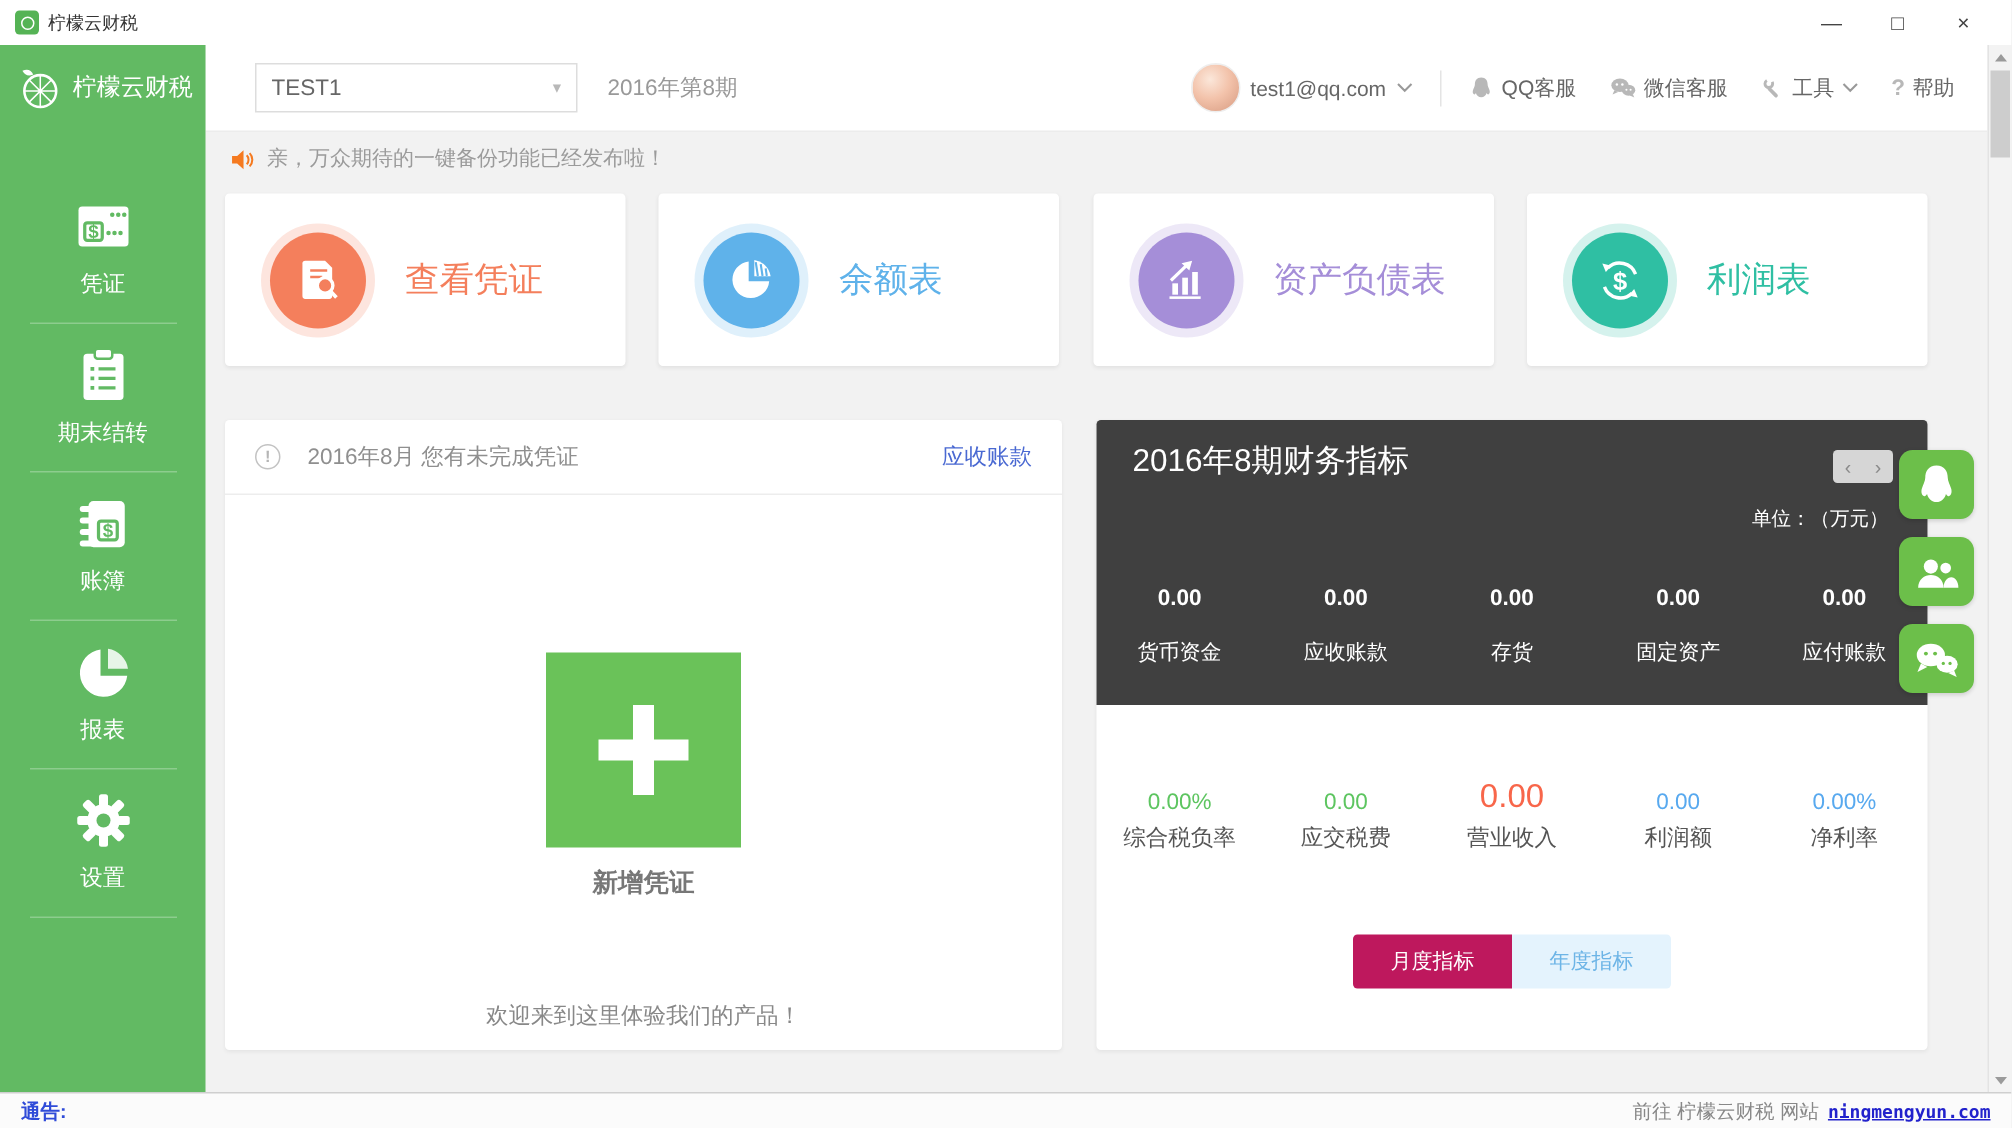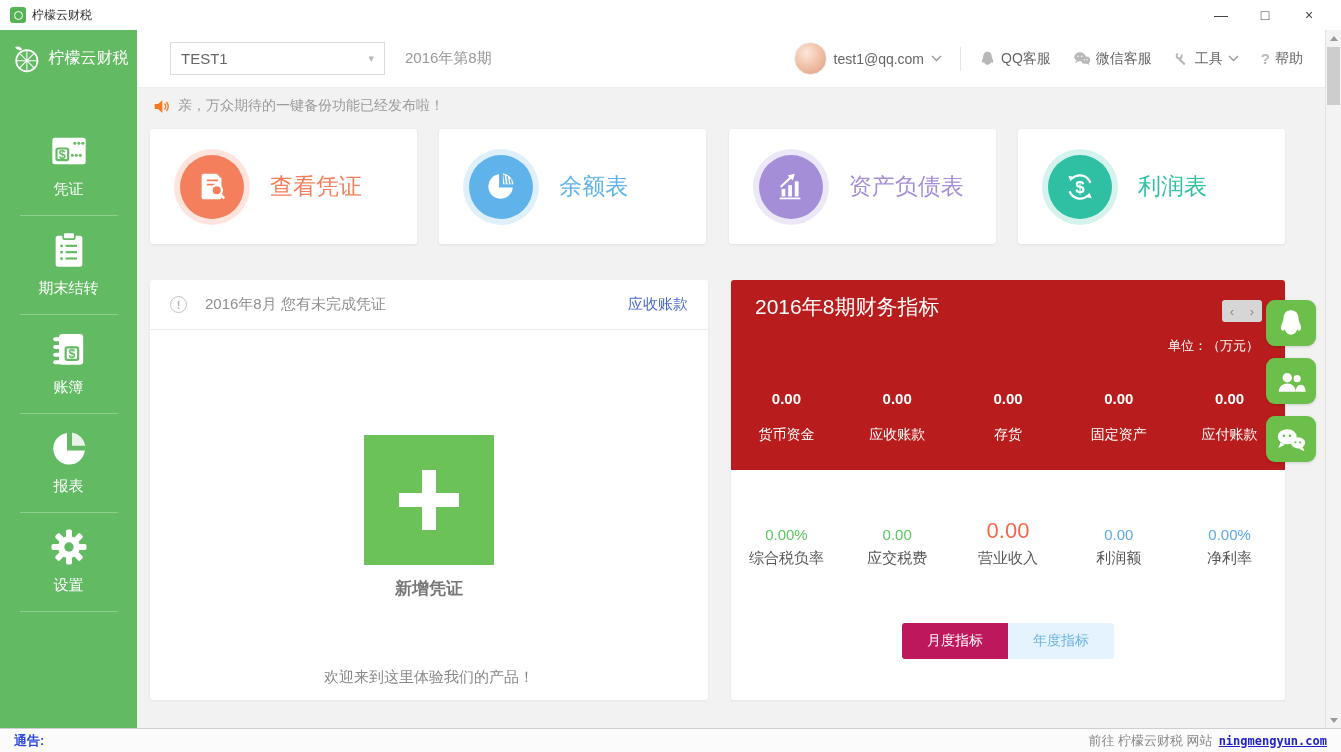--- a/index.html
+++ b/index.html
@@ -59,21 +59,21 @@
   .lp-head { height:50px; display:flex; align-items:center; padding:0 20px; border-bottom:1px solid #ededed; }
   .info-ico { width:17px; height:17px; border:1px solid #c3c3c3; border-radius:50%; color:#b5b5b5; font-size:11px; font-weight:bold; display:flex; align-items:center; justify-content:center; flex:none; }
   .lp-notice { margin-left:18px; font-size:15px; color:#8f8f8f; }
   .lp-link { margin-left:auto; font-size:15px; color:#4a69d2; cursor:pointer; }
   .lp-body { text-align:center; }
   .plus-btn { width:130px; height:130px; background:#6ac259; margin:105px auto 0; display:flex; align-items:center; justify-content:center; cursor:pointer; }
   .add-label { margin-top:12px; font-size:17px; color:#777;font-weight:bold; }
   .welcome { margin-top:68px; font-size:15px; color:#888; }
 
   .right-panel { left:594px; width:554px; }
-  .fp-blue { position:relative; height:190px; background:#b91c1c; border-radius:3px 3px 0 0; }
+  .fp-blue { position:relative; height:190px; background:#404040; border-radius:3px 3px 0 0; }
   .fp-title { position:absolute; left:24px; top:13px; font-size:21px; color:#fff; }
   .fp-nav { position:absolute; right:23px; top:20px; width:40px; height:22px; background:#d6d6d6; border-radius:3px; display:flex; }
   .fp-nav span { width:20px; display:flex; align-items:center; justify-content:center; color:#8a8a8a; font-size:13px; cursor:pointer; }
   .fp-unit { position:absolute; right:26px; top:57px; font-size:13px; color:#fff; }
   .metric-row { position:absolute; left:0; right:0; display:flex; }
   .blue-metrics { top:110px; }
   .metric-col { flex:1; text-align:center; }
   .blue-metrics .m-val { font-size:15px; font-weight:bold; color:#fff; }
   .blue-metrics .m-lab { margin-top:19px; font-size:14px; color:#fff; }
   .white-metrics { top:234px; }

